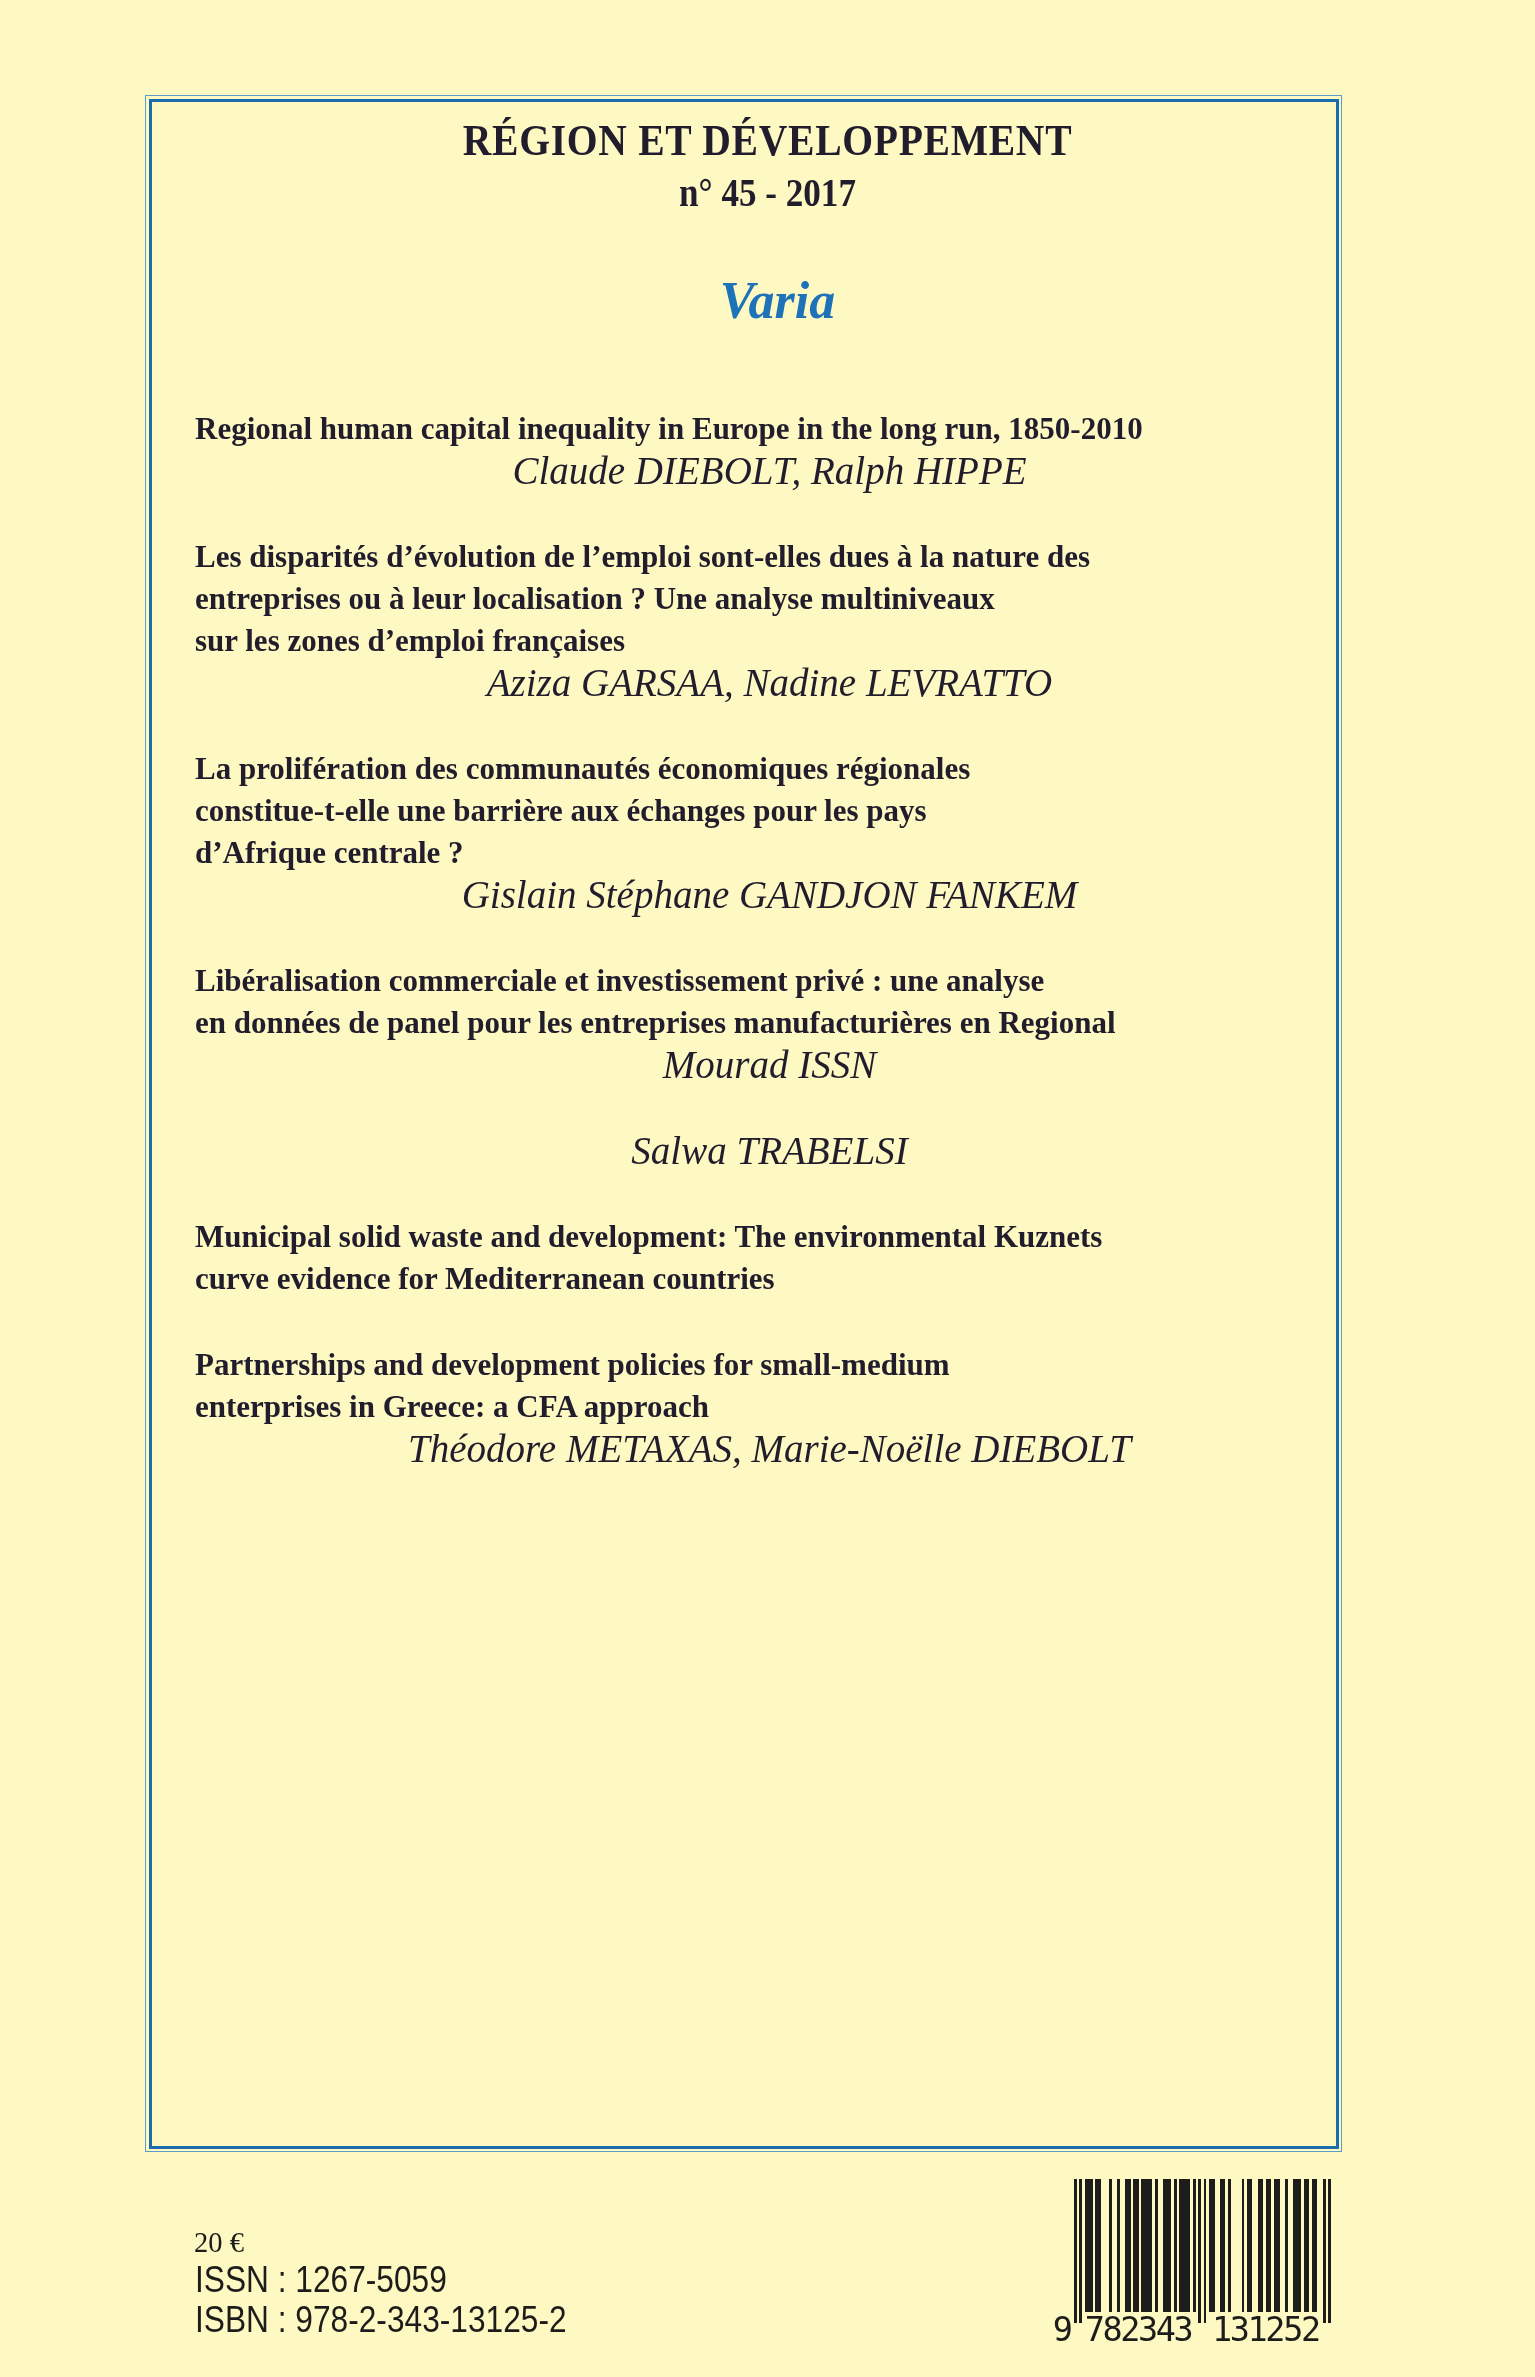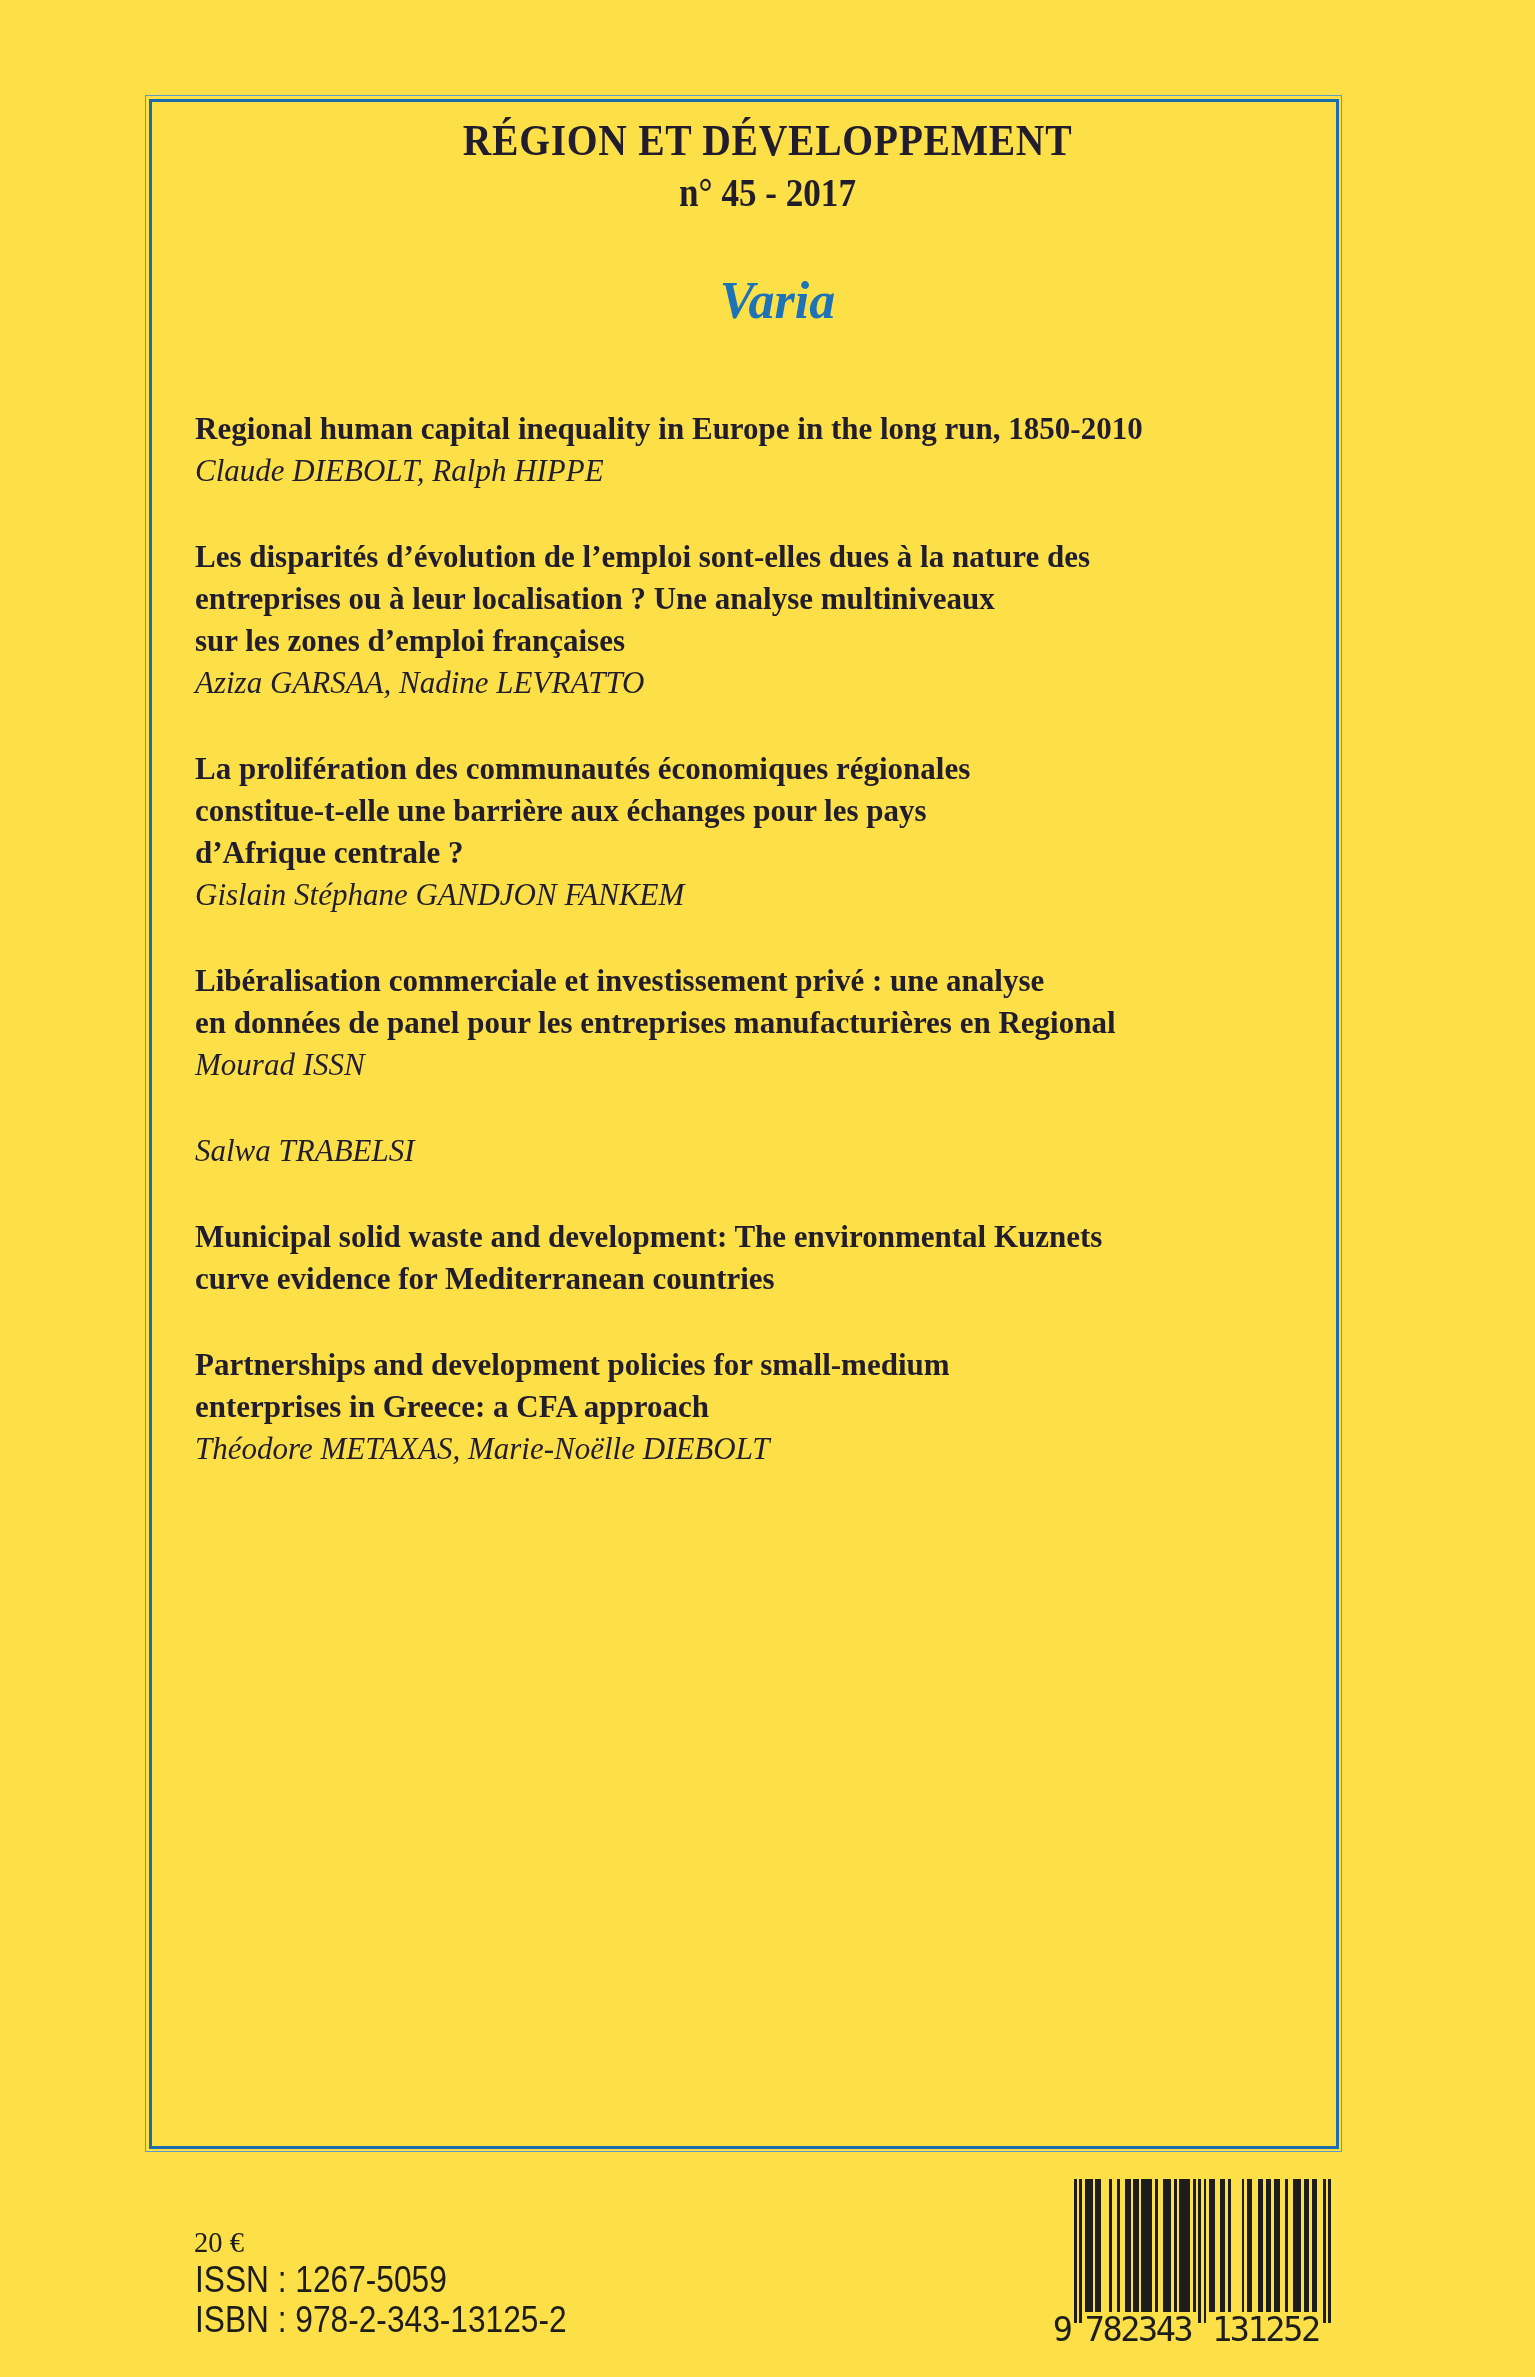--- a/index.html
+++ b/index.html
@@ -1,20 +1,20 @@
 <!DOCTYPE html>
 <html style="font-size:13.4px"><head>
 <meta charset="utf-8">
 <style>
   html, body { margin: 0; padding: 0; background: #ffffff; }
   .page {
     position: relative;
     width: 1535px;
     height: 2377px;
-    background: #fde047;
+    background: #fef9c3;
     font-family: "Liberation Serif", serif;
     color: #211d2c;
     overflow: hidden;
   }
 
   
   .frame-outer {
     position: absolute;
     left: 145px; top: 95px;
     width: 1197px; height: 2057px;
@@ -67,23 +67,24 @@
     width: 1149px;
   }
   .entry { margin-bottom: 44px; }
   .entry-title {
     font-size: 31px;
     font-weight: bold;
     line-height: 42px;
     white-space: pre-line;
   }
   .entry-authors {
-    font-size: 31px;
+    font-size: 39px;
     font-style: italic;
     line-height: 42px;
+    text-align: center;
   }
 
   
   .price {
     position: absolute;
     left: 194px; top: 2226px;
     font-size: 28.5px;
     line-height: 34px;
     color: #1d1c1a;
   }

